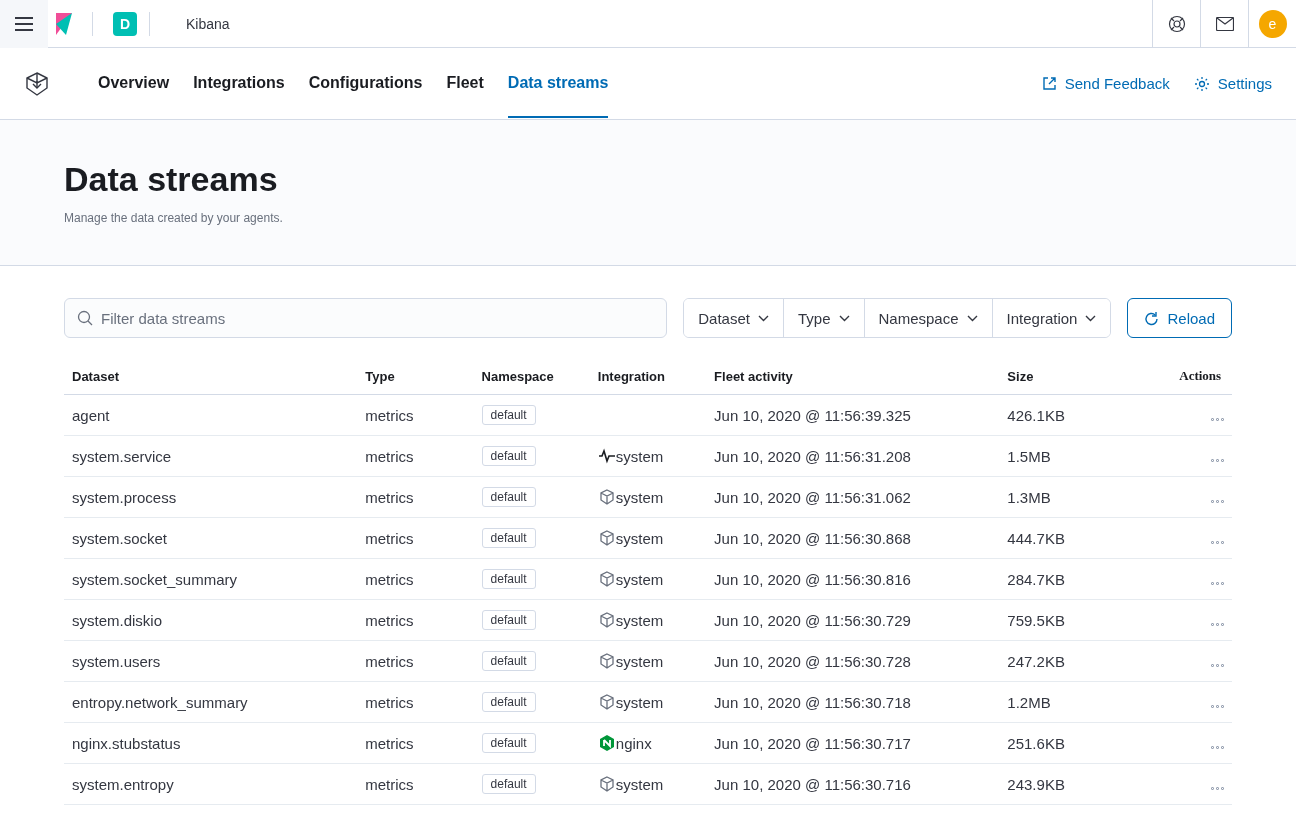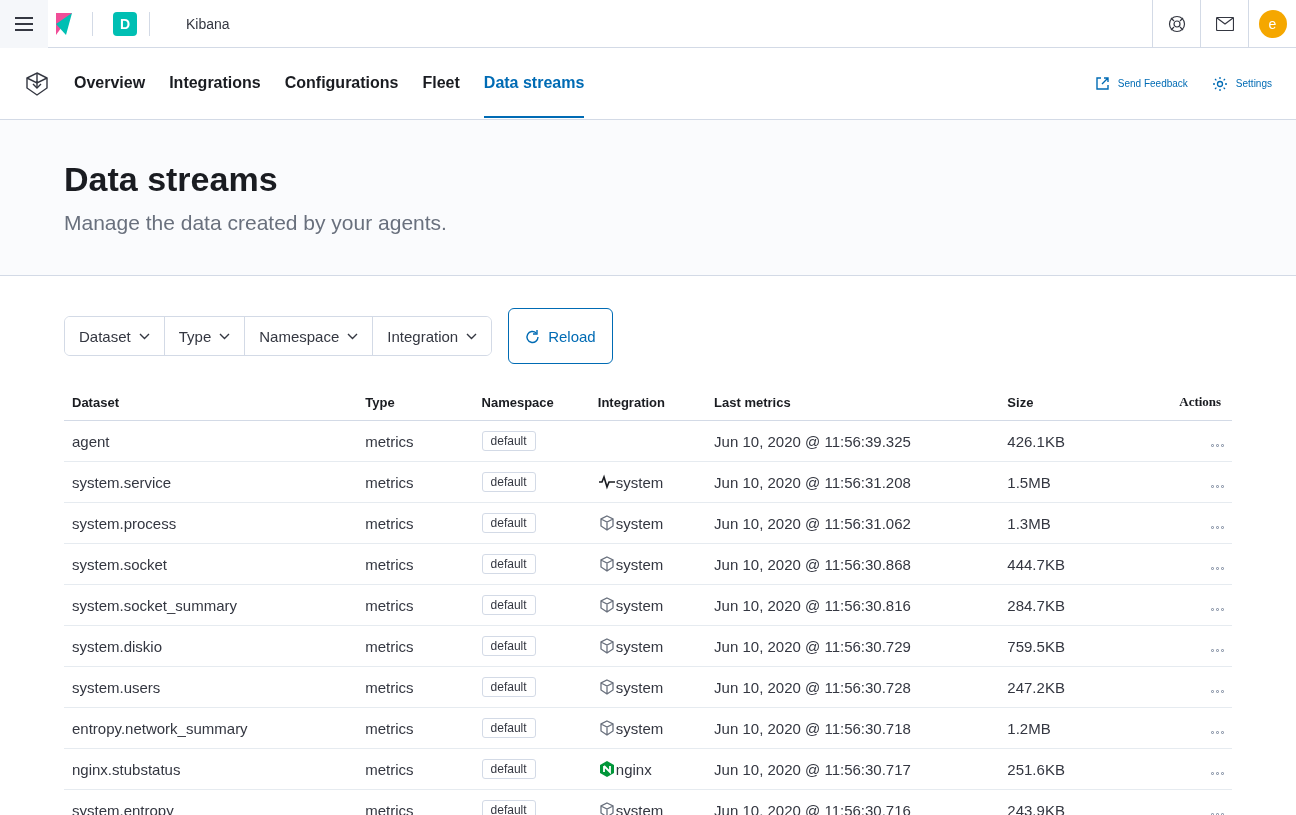--- a/index.html
+++ b/index.html
@@ -10,41 +10,41 @@
 .hamburger svg{width:18px;height:14px;}
 .divider{width:1px;height:24px;background:#D3DAE6;margin:0 12px;}
 .logo-cell{display:flex;align-items:center;justify-content:center;width:32px;}
 .badge-d{width:24px;height:24px;background:#00BFB3;border-radius:4px;display:flex;align-items:center;justify-content:center;color:#fff;font-weight:600;font-size:14px;margin-left:8px;}
 .breadcrumb{margin-left:24px;font-size:14px;color:#343741;}
 .top-right{margin-left:auto;display:flex;align-items:center;height:100%;}
 .top-right-item{width:48px;height:48px;display:flex;align-items:center;justify-content:center;border-left:1px solid #D3DAE6;cursor:pointer;}
 .top-right-item:last-child{border-right:none}
 .avatar{width:28px;height:28px;border-radius:50%;background:#F5A700;display:flex;align-items:center;justify-content:center;color:#fff;font-size:14px;}
 .sub-nav{height:72px;border-bottom:1px solid #D3DAE6;display:flex;align-items:center;padding:0 24px;}
-.sub-nav-left{display:flex;align-items:center;}
+.sub-nav-left{display:flex;align-items:center;gap:24px;}
 .box-icon{display:flex;align-items:center;justify-content:center;}
 .nav-tabs{display:flex;gap:24px;margin-left:24px;}
 .tab{font-size:16px;font-weight:600;color:#1a1c21;text-decoration:none;padding:24px 0;border-bottom:2px solid transparent;cursor:pointer;}
 .tab.active{color:#006BB4;border-bottom-color:#006BB4;}
 .sub-nav-right{margin-left:auto;display:flex;gap:24px;}
-.link-btn{display:flex;align-items:center;gap:8px;color:#006BB4;font-size:10px;cursor:pointer;}
+.link-btn{display:flex;align-items:center;gap:8px;color:#006BB4;font-size:15px;cursor:pointer;}
 .hero{padding:40px 64px 40px 64px;border-bottom:1px solid #D3DAE6;background:#fafbfd;}
 .hero h1{font-size:34px;font-weight:700;color:#1a1c21;margin-bottom:12px;}
-.hero p{font-size:21px;color:#69707D;}
+.hero p{font-size:12px;color:#69707D;}
 .content{padding:32px 64px;}
 .toolbar{display:flex;gap:16px;margin-bottom:20px;align-items:center;}
 .search-wrap{flex:1;display:flex;align-items:center;border:1px solid #D3DAE6;border-radius:6px;height:40px;padding:0 12px;background:#fbfcfd;}
 .search-wrap svg{margin-right:8px;flex-shrink:0;}
 .search-wrap input{border:none;outline:none;flex:1;font-size:15px;background:transparent;color:#343741;}
 .search-wrap input::placeholder{color:#69707D;}
 .filter-group{display:flex;border:1px solid #D3DAE6;border-radius:6px;overflow:hidden;height:40px;}
 .filter-btn{display:flex;align-items:center;gap:8px;padding:0 14px;font-size:15px;color:#343741;background:#fff;cursor:pointer;border-right:1px solid #D3DAE6;}
 .filter-btn:last-child{border-right:none;}
 .chev{display:inline-block;}
-.reload-btn{display:flex;align-items:center;gap:8px;height:56px;padding:0 16px;border:1px solid #006BB4;border-radius:6px;color:#006BB4;font-size:15px;cursor:pointer;background:#fff;}
+.reload-btn{display:flex;align-items:center;gap:8px;height:40px;padding:0 16px;border:1px solid #006BB4;border-radius:6px;color:#006BB4;font-size:15px;cursor:pointer;background:#fff;}
 .table{width:100%;border-collapse:collapse;}
 .table th{text-align:left;font-size:13px;font-weight:600;color:#1a1c21;padding:10px 8px;border-bottom:1px solid #D3DAE6;}
 .table td{padding:10px 8px;border-bottom:1px solid #e6ebf0;font-size:15px;color:#343741;vertical-align:middle;}
 .tag{display:inline-block;border:1px solid #D3DAE6;border-radius:3px;padding:2px 8px;font-size:12px;color:#343741;background:#fff;}
 .int-cell{display:flex;align-items:center;}
 .int-ico{width:18px;height:18px;display:flex;align-items:center;justify-content:center;}
 .actions-cell{text-align:right;}
 .boxes{display:inline-flex;gap:2px;cursor:pointer;}
 .boxes span{width:3px;height:3px;border:1px solid #98A2B3;border-radius:1px;}
 .col-dataset{width:290px;}
@@ -131,20 +131,27 @@
   </div>
 </div>
 
 <div class="hero">
   <h1>Data streams</h1>
   <p>Manage the data created by your agents.</p>
 </div>
 
 <div class="content">
   <div class="toolbar">
+    <div class="search-wrap">
+      <svg width="16" height="16" viewBox="0 0 16 16">
+          <circle cx="7" cy="7" r="5.5" fill="none" stroke="#69707D" stroke-width="1.3"></circle>
+          <path d="M11 11l4 4" stroke="#69707D" stroke-width="1.3"></path>
+        </svg>
+      <input type="text" placeholder="Filter data streams" style="">
+    </div>
     <div class="filter-group" id="filter-group">
         <div class="filter-btn">
           <span>Dataset</span>
           <svg class="chev" width="11" height="7" viewBox="0 0 11 7">
             <path d="M1 1l4.5 4.5L10 1" fill="none" stroke="#343741" stroke-width="1.4"></path>
           </svg>
         </div>
         <div class="filter-btn">
           <span>Type</span>
           <svg class="chev" width="11" height="7" viewBox="0 0 11 7">
@@ -173,21 +180,21 @@
     </div>
   </div>
 
   <table class="table">
     <thead>
       <tr>
         <th class="col-dataset">Dataset</th>
         <th class="col-type">Type</th>
         <th class="col-ns">Namespace</th>
         <th class="col-int">Integration</th>
-        <th class="col-last">Last metrics</th>
+        <th class="col-last">Fleet activity</th>
         <th class="col-size">Size</th>
         <th class="col-act">Actions</th>
       </tr>
     </thead>
     <tbody id="tbody">
         <tr>
           <td>agent</td>
           <td>metrics</td>
           <td><span class="tag">default</span></td>
           <td></td>

